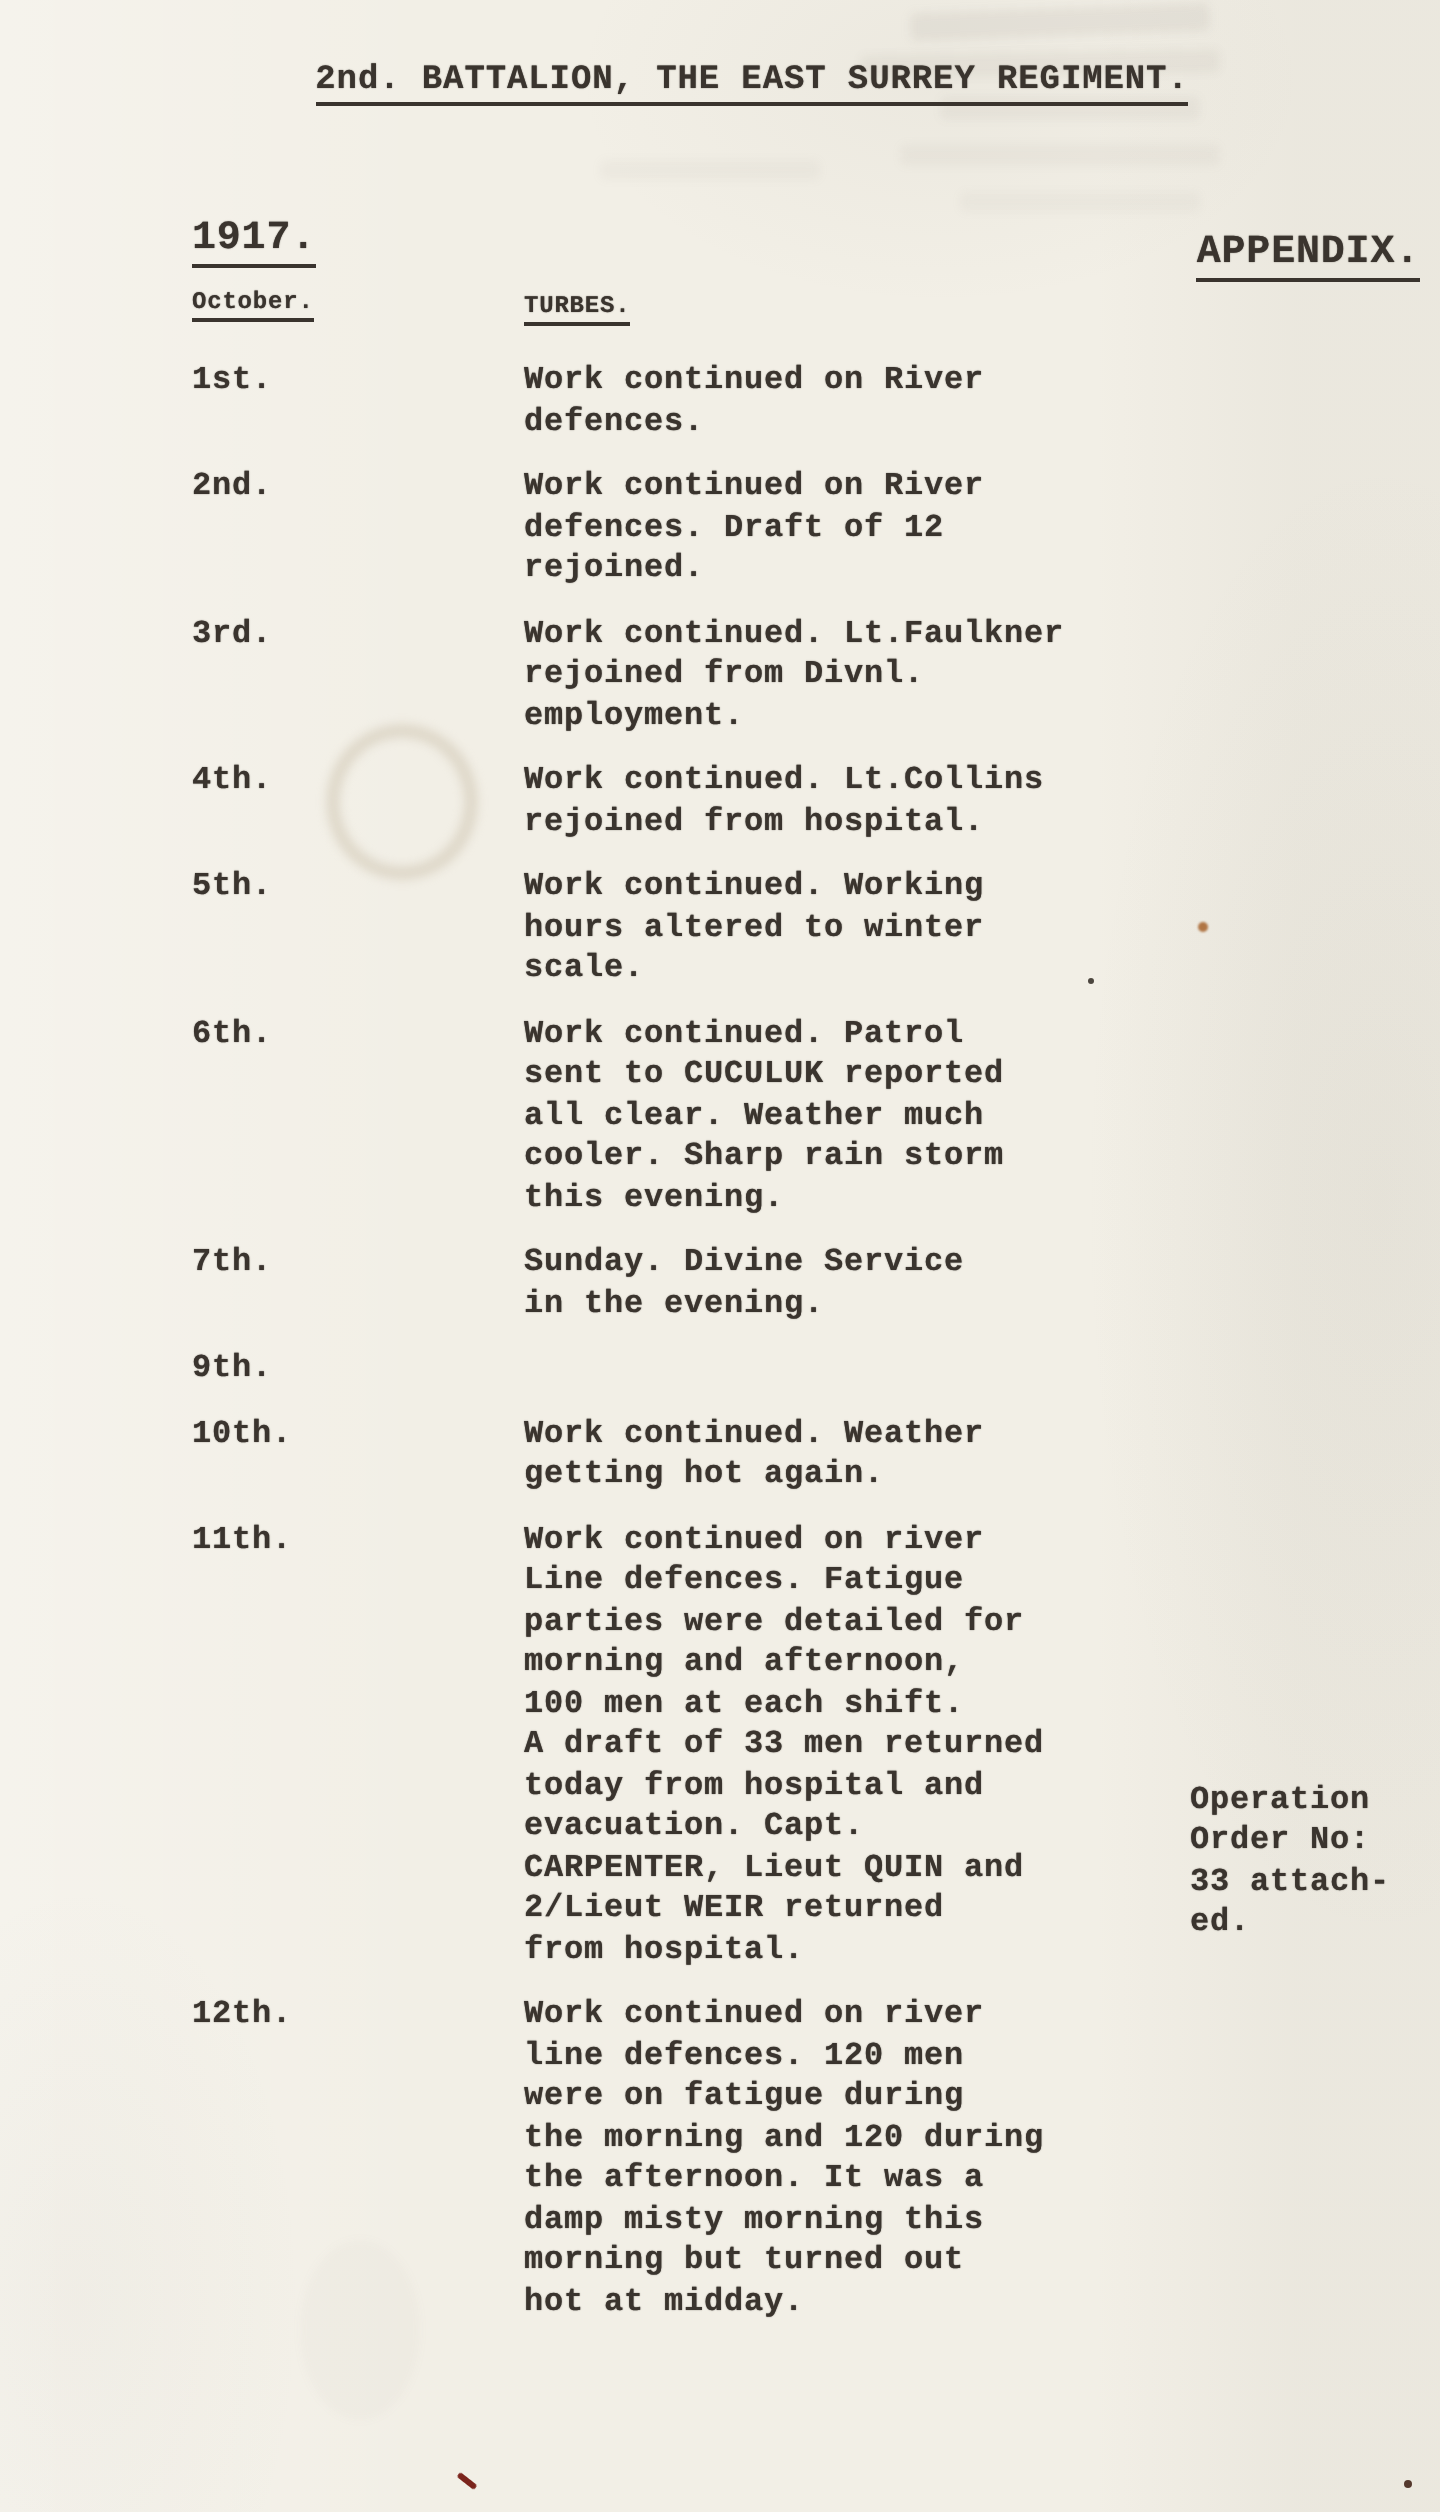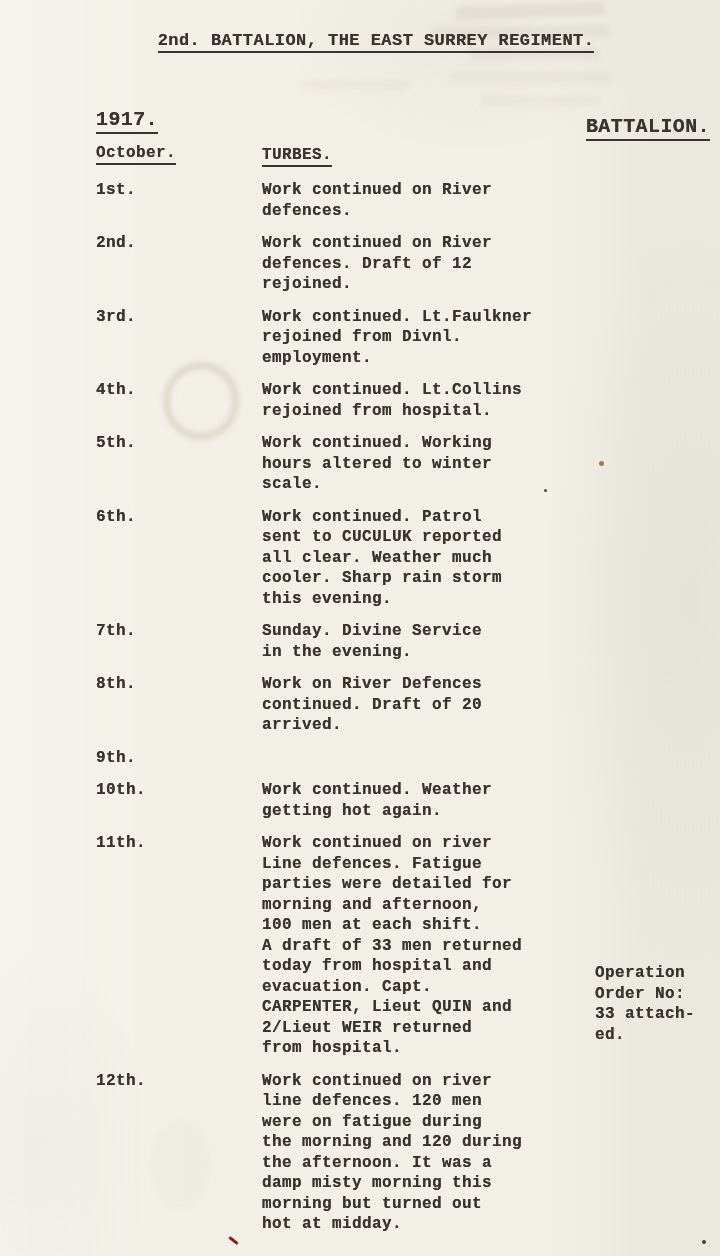--- a/index.html
+++ b/index.html
@@ -29,21 +29,21 @@
     position:absolute; top:31px; left:0; width:720px;
     text-align:center; font-size:17px; letter-spacing:0.45px;padding-left:16px;
   }
   .year-row{
     position:absolute; top:108px; left:96px; width:614px;
     font-size:20px; letter-spacing:0.4px;
   }
   .appendix{ position:absolute; right:0; top:7px; }
   .month-row{
     position:absolute; top:144px; left:96px; width:614px;
-    font-size:16px; letter-spacing:0.4px;
+    font-size:12px; letter-spacing:0.4px;
   }
   .location{ position:absolute; left:166px; top:2px; }
 
   .entries{
     position:absolute; top:180px; left:96px; width:614px;
     font-size:16px; line-height:20.5px; letter-spacing:0.4px;
   }
   .entry{ position:relative; display:flex; margin-bottom:12px; }
   .entry .date{ width:166px; flex:none; }
   .entry .body{ width:360px; white-space:pre-line; }
@@ -102,21 +102,21 @@
   <div class="artifact speck-dark"></div>
   <div class="artifact speck-corner"></div>
   <div class="artifact ink-mark-red"></div>
 
   <div class="title-row">
     <span class="u">2nd. BATTALION, THE EAST SURREY REGIMENT.</span>
   </div>
 
   <div class="year-row">
     <span class="u">1917.</span>
-    <span class="u appendix">BATTALION.</span>
+    <span class="u appendix">APPENDIX.</span>
   </div>
 
   <div class="month-row">
     <span class="u">October.</span>
     <span class="u location">TURBES.</span>
   </div>
 
   <div class="entries">
 
     <div class="entry">
@@ -160,26 +160,20 @@
 cooler.  Sharp rain storm
 this evening.</div>
     </div>
 
     <div class="entry">
       <div class="date">7th.</div>
       <div class="body">Sunday. Divine Service
 in the evening.</div>
     </div>
 
-    <div class="entry">
-      <div class="date">8th.</div>
-      <div class="body">Work on River Defences
-continued.  Draft of 20
-arrived.</div>
-    </div>
 
     <div class="entry">
       <div class="date">9th.</div>
     </div>
 
     <div class="entry">
       <div class="date">10th.</div>
       <div class="body">Work continued.  Weather
 getting hot again.</div>
     </div>

